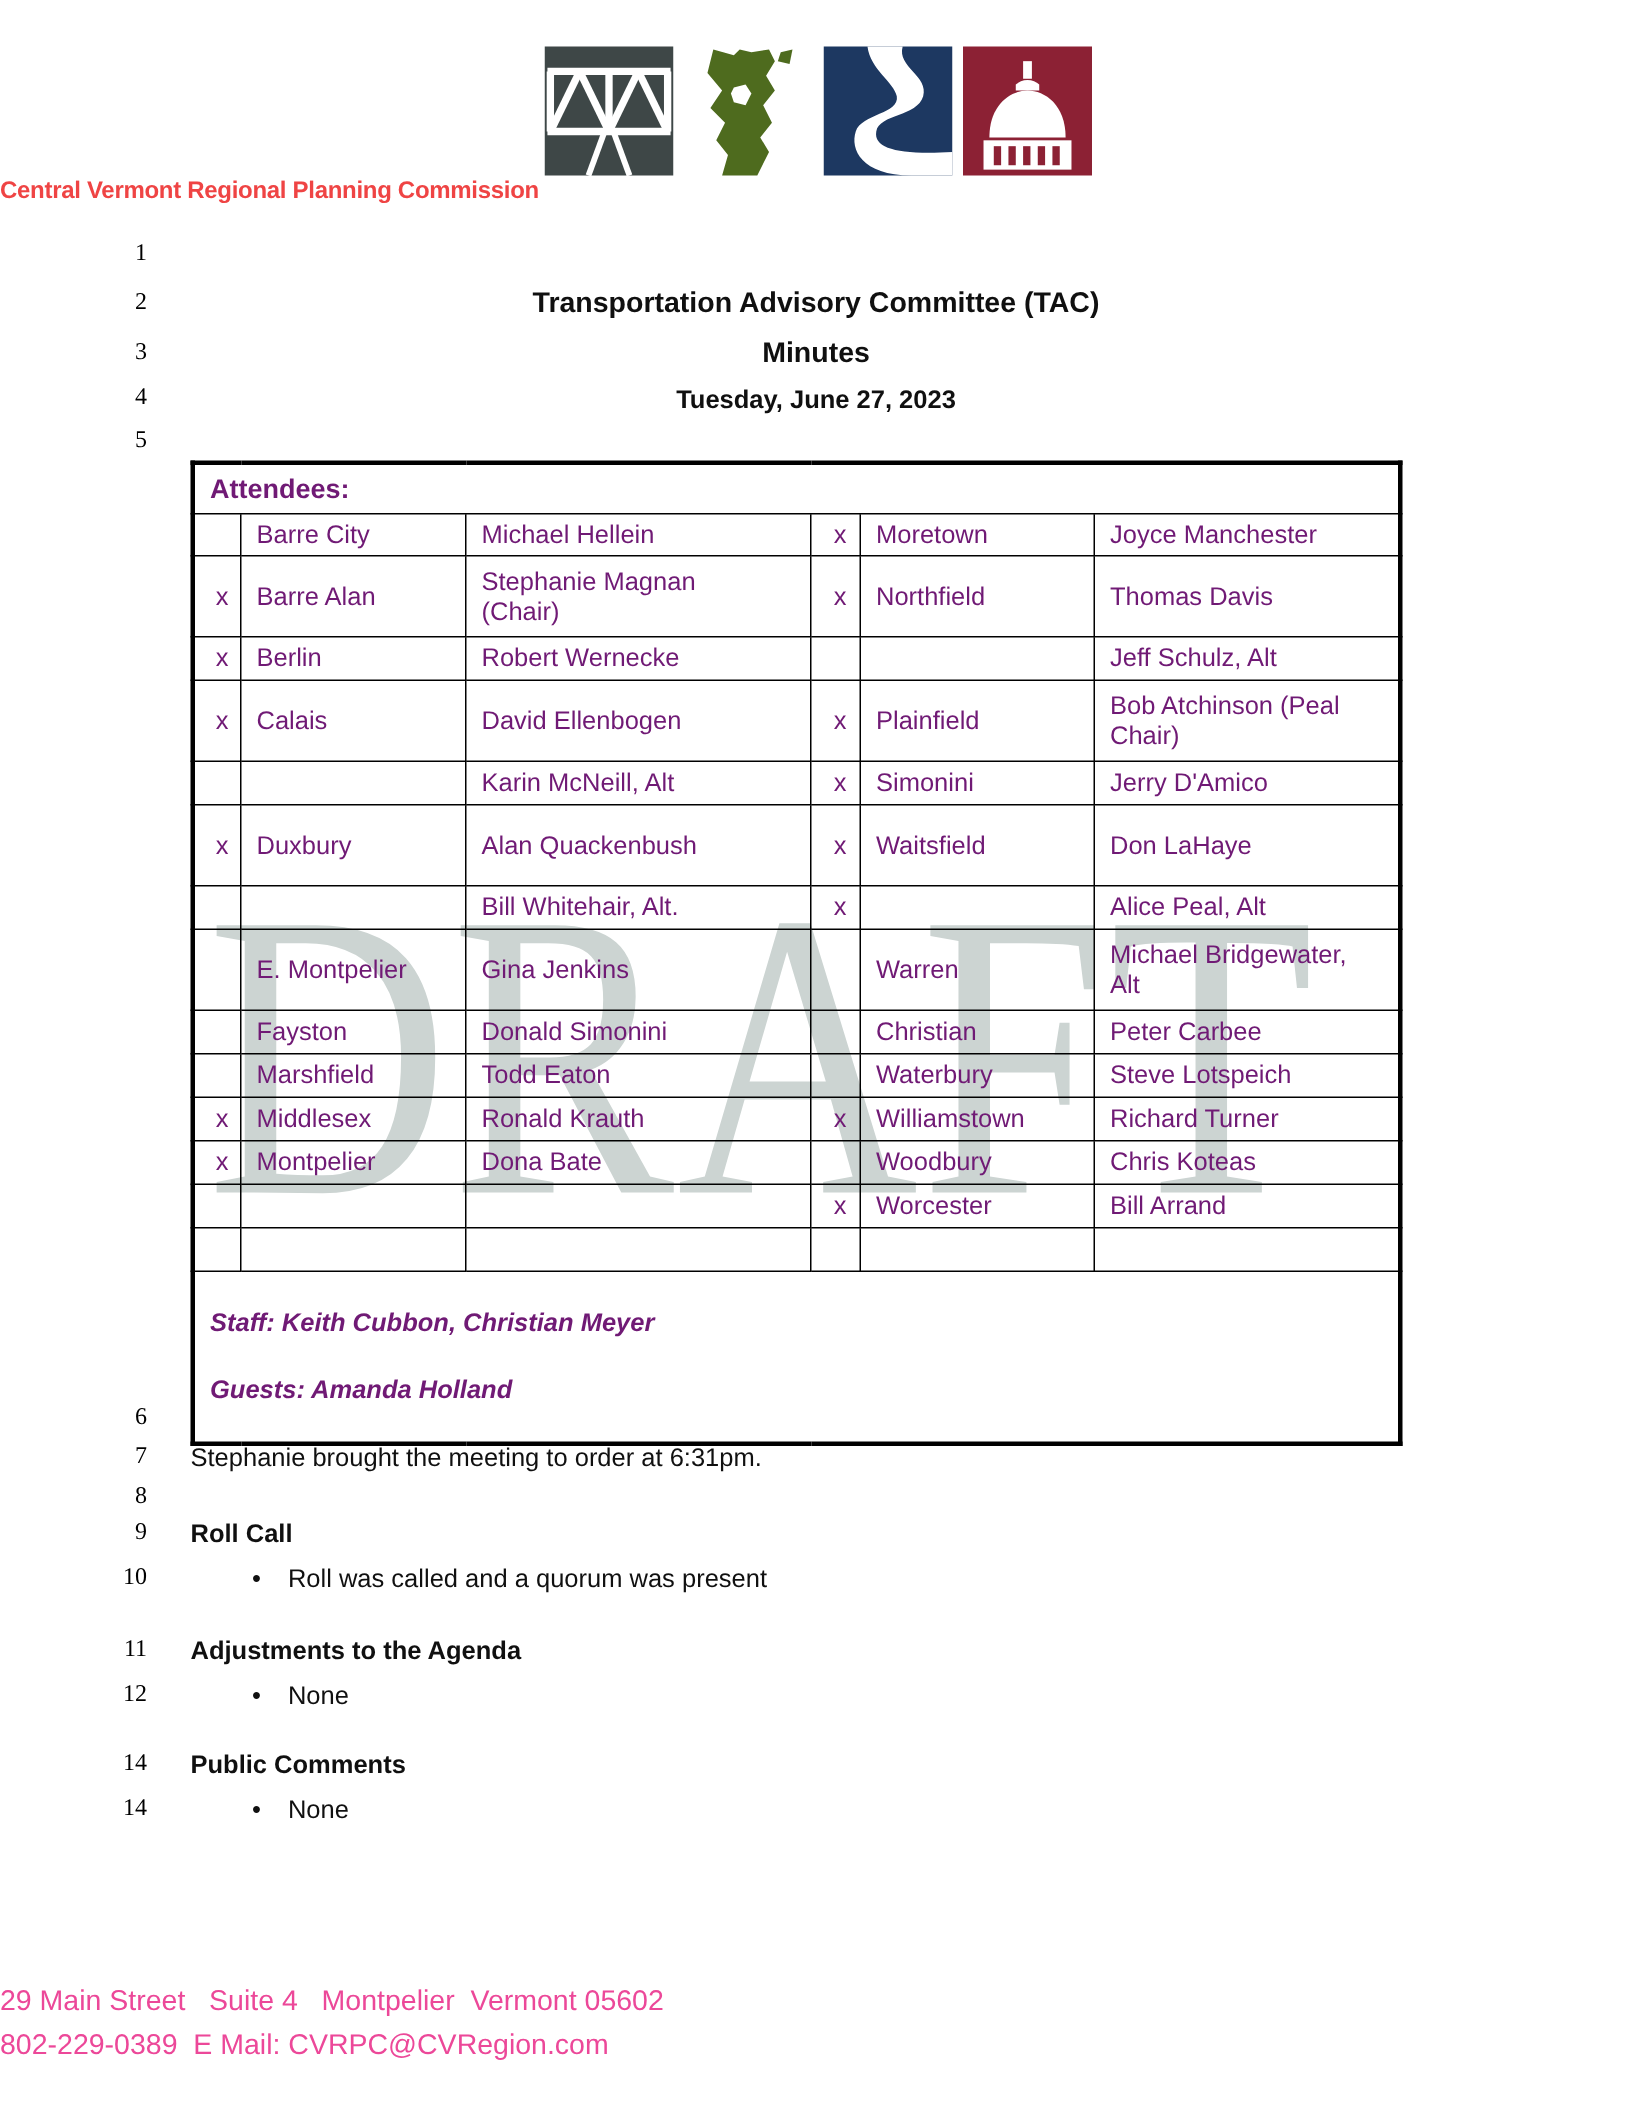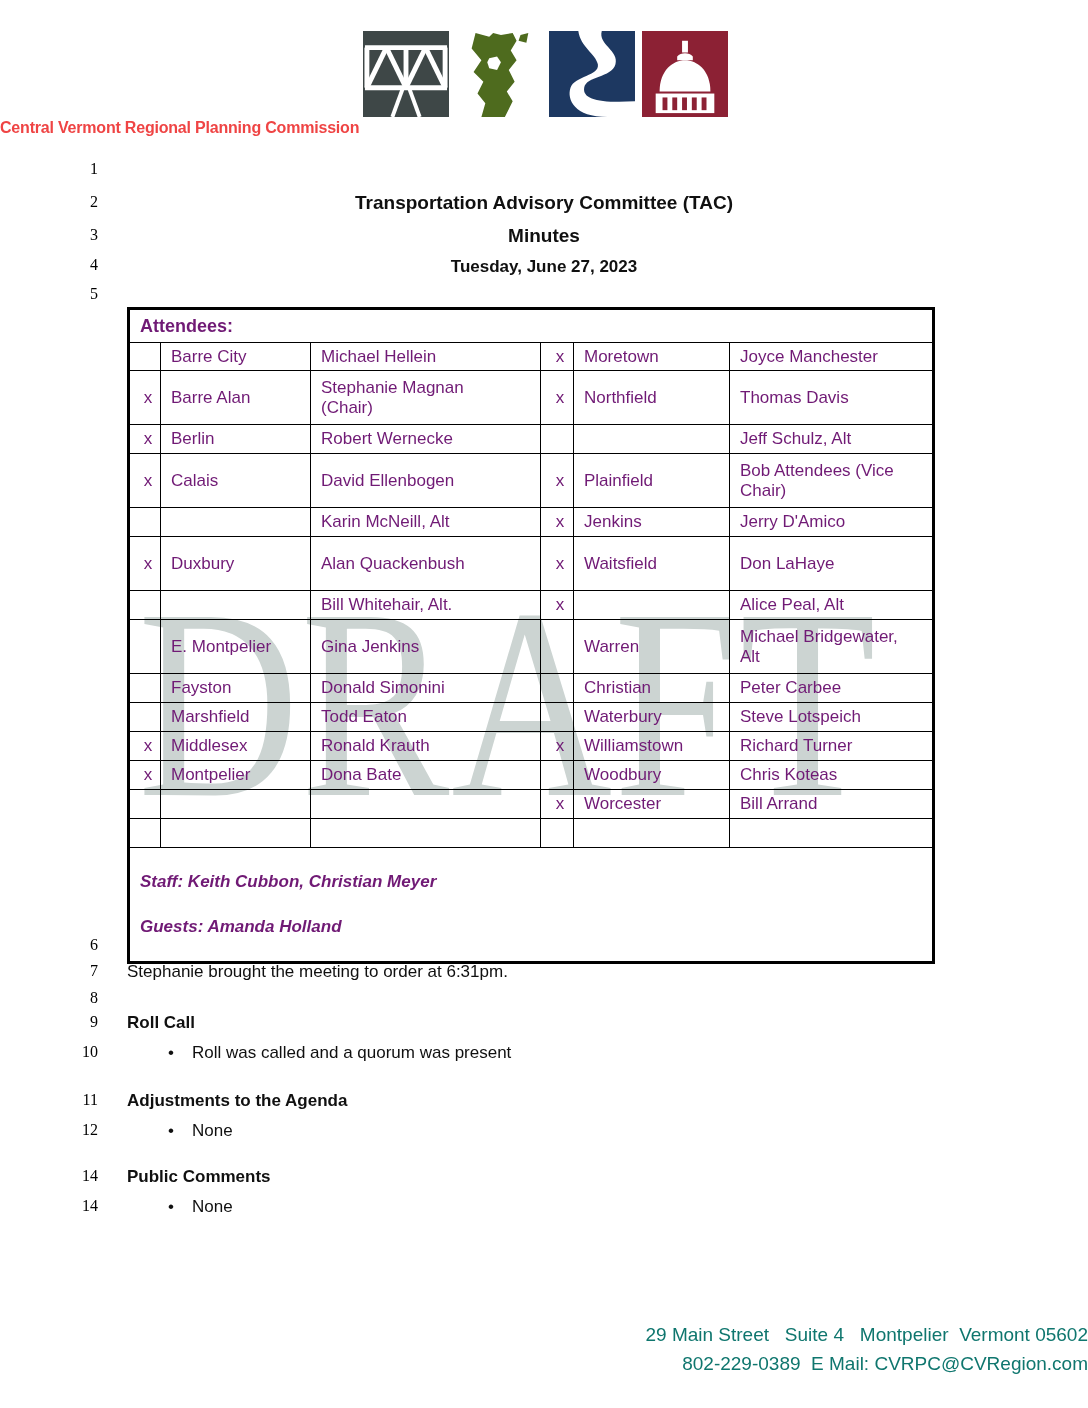--- a/index.html
+++ b/index.html
@@ -65,22 +65,22 @@
   .bullet-text { padding-left:18px; }
   .l7  { top:962px; }
   .h9  { top:1013px; }
   .b10 { top:1043px; }
   .h11 { top:1091px; }
   .b12 { top:1121px; }
   .h13 { top:1167px; }
   .b14 { top:1197px; }
   
   .footer-line {
-    position:absolute; left:0; width:100%; text-align:right;
-    color:#0f766e; font-size:19px; white-space:pre; z-index:1;
+    position:absolute; left:0; width:100%; text-align:left;
+    color:#ec4899; font-size:19px; white-space:pre; z-index:1;
   }
   .f1 { top:1324px; }
   .f2 { top:1353px; }
 </style>
 </head>
 <body>
 
 <div class="page">
 
   <div class="watermark">DRAFT</div>
@@ -189,29 +189,29 @@
       <td class="xcell"></td>
       <td></td>
       <td>Jeff Schulz, Alt</td>
     </tr>
     <tr class="tall">
       <td class="xcell">x</td>
       <td>Calais</td>
       <td>David Ellenbogen</td>
       <td class="xcell">x</td>
       <td>Plainfield</td>
-      <td>Bob Attendees (Vice
+      <td>Bob Atchinson (Peal
 Chair)</td>
     </tr>
     <tr class="row">
       <td class="xcell"></td>
       <td></td>
       <td>Karin McNeill, Alt</td>
       <td class="xcell">x</td>
-      <td>Jenkins</td>
+      <td>Simonini</td>
       <td>Jerry D'Amico</td>
     </tr>
     <tr class="tall">
       <td class="xcell">x</td>
       <td>Duxbury</td>
       <td>Alan Quackenbush</td>
       <td class="xcell">x</td>
       <td class="vtop">Waitsfield</td>
       <td>Don LaHaye</td>
     </tr>

